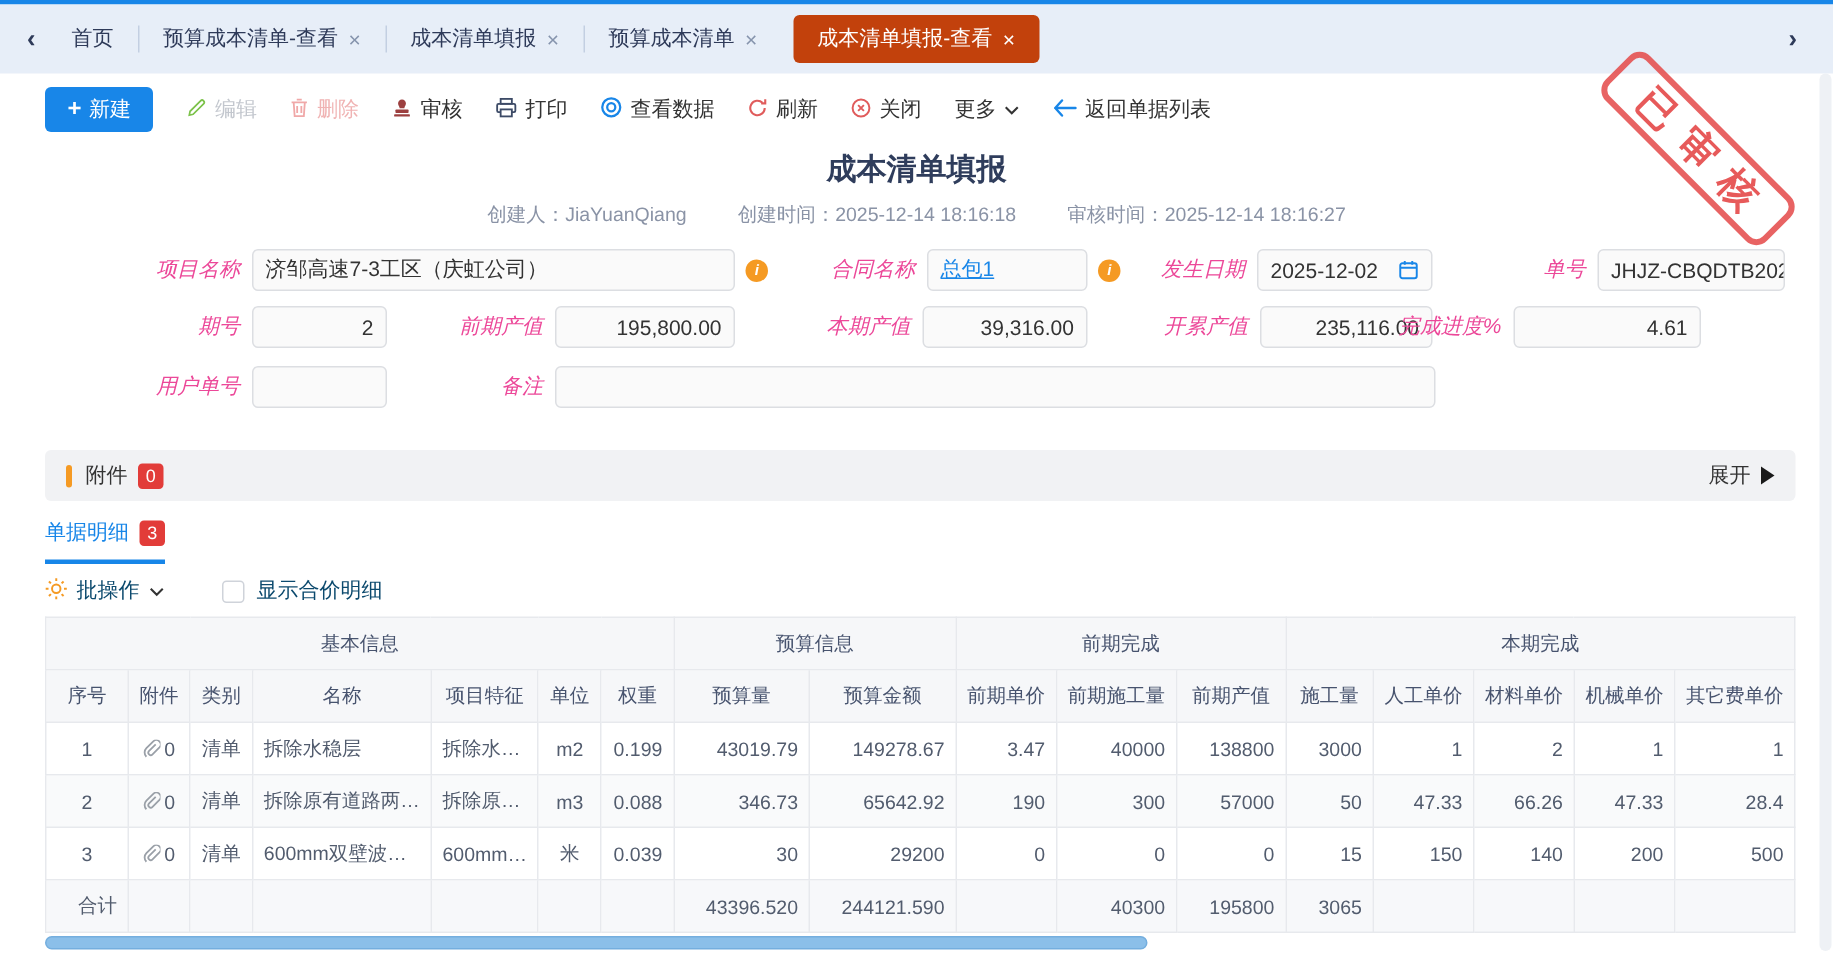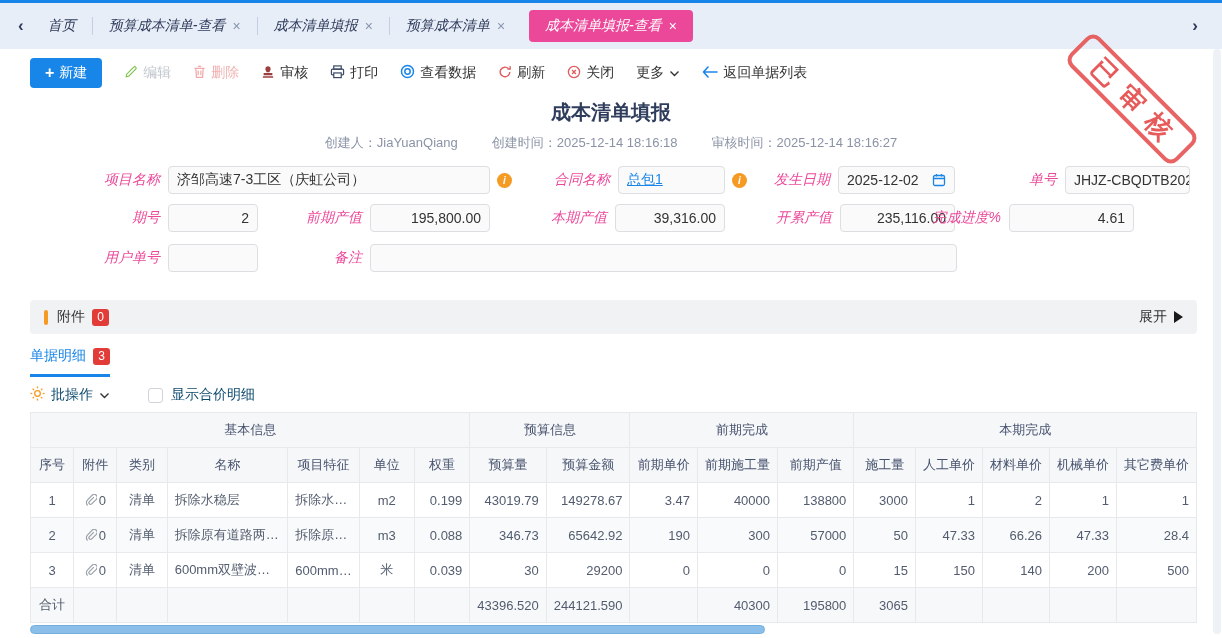--- a/index.html
+++ b/index.html
@@ -4,23 +4,23 @@
 <style>
   * { margin:0; padding:0; box-sizing:border-box; }
   html,body { width:1222px; height:638px; overflow:hidden; background:#fff;
     font-family:"Liberation Sans","DejaVu Sans",sans-serif; }
   .app { position:relative; width:1222px; height:638px; background:#fff; overflow:hidden; }
 
   .topline { height:3px; background:#1886e8; }
   
   .tabbar { height:46px; background:#e7eef8; display:flex; align-items:center; padding:0 16px 0 10px; }
   .navchev { font-size:17px; font-weight:bold; color:#2e3a59; padding:0 8px; cursor:pointer; }
-  .tabs { display:flex; align-items:center;font-style:italic; }
+  .tabs { display:flex; align-items:center; }
   .tab { display:flex; align-items:center; gap:7px; padding:0 16px; font-size:14px; color:#2e3a59; height:46px; cursor:pointer; white-space:nowrap; }
-  .tab.active { background:#ec4899; color:#fff; height:32px; border-radius:4px; margin:0 8px; }
+  .tab.active { background:#c2410c; color:#fff; height:32px; border-radius:4px; margin:0 8px; }
   .tab-close { color:#8694ad; font-size:14px; }
   .tab.active .tab-close { color:#fff; }
   .tab-sep { width:1px; height:18px; background:#c3cfe2; }
   .sp { flex:1; }
   .proj { width:288px; height:34px; background:#fff; border-radius:6px; display:flex; align-items:center; padding:0 10px 0 14px; gap:10px; margin-left:12px; cursor:pointer; }
   .proj .ph { color:#b9c0cc; font-size:14px; flex:1; }
 
   
   .toolbar { height:36px; margin-top:6px; display:flex; align-items:center; gap:22px; padding-left:30px; font-size:14px; color:#333; }
   .btn-primary { background:#1886e8; color:#fff; border:none; border-radius:4px; height:30px; padding:0 15px; font-size:14px; display:flex; align-items:center; gap:5px; cursor:pointer; font-family:inherit; }
@@ -62,21 +62,21 @@
   .batch-row { margin:9px 0 0 30px; display:flex; align-items:center; font-size:14px; color:#0c4a6e; }
   .batch-btn { display:flex; align-items:center; gap:6px; cursor:pointer; }
   .checkbox { width:15px; height:15px; border:1px solid #cfd3da; border-radius:3px; background:#fff; margin-left:38px; margin-right:8px; cursor:pointer; }
 
   
   .grid { border-collapse:collapse; table-layout:fixed; margin:8px 25px 0 30px; font-size:13px; }
   .grid th, .grid td { border:1px solid #e7e9ed; height:35px; padding:0 7px; overflow:hidden; white-space:nowrap; }
   .grid th { background:#f6f7f9; color:#47536e; font-weight:normal; text-align:center; }
   .grid td { color:#525c6e; background:#fff; }
   .grid tr.stripe td { background:#f9fafb; }
-  .grid tr.total-row td { background:#f7f8fa; }
+  .grid tr.total-row td { background:#f7f8fa;padding-left:21px; }
   .attach-cell { color:#828a94; }
   .attach-cell svg { vertical-align:-2px; margin-right:2px; }
 
   
   .hscroll { margin:2px 25px 0 30px; height:9px; position:relative; }
   .hthumb { position:absolute; left:0; top:0; width:63%; height:9px; background:#8bbfe9; border:1px solid #74aede; border-radius:5px; cursor:pointer; }
   .vtrack { position:absolute; right:1px; top:49px; width:8px; height:585px; background:#eef1f5; border-radius:4px; }
 </style>
 </head>
 <body>

